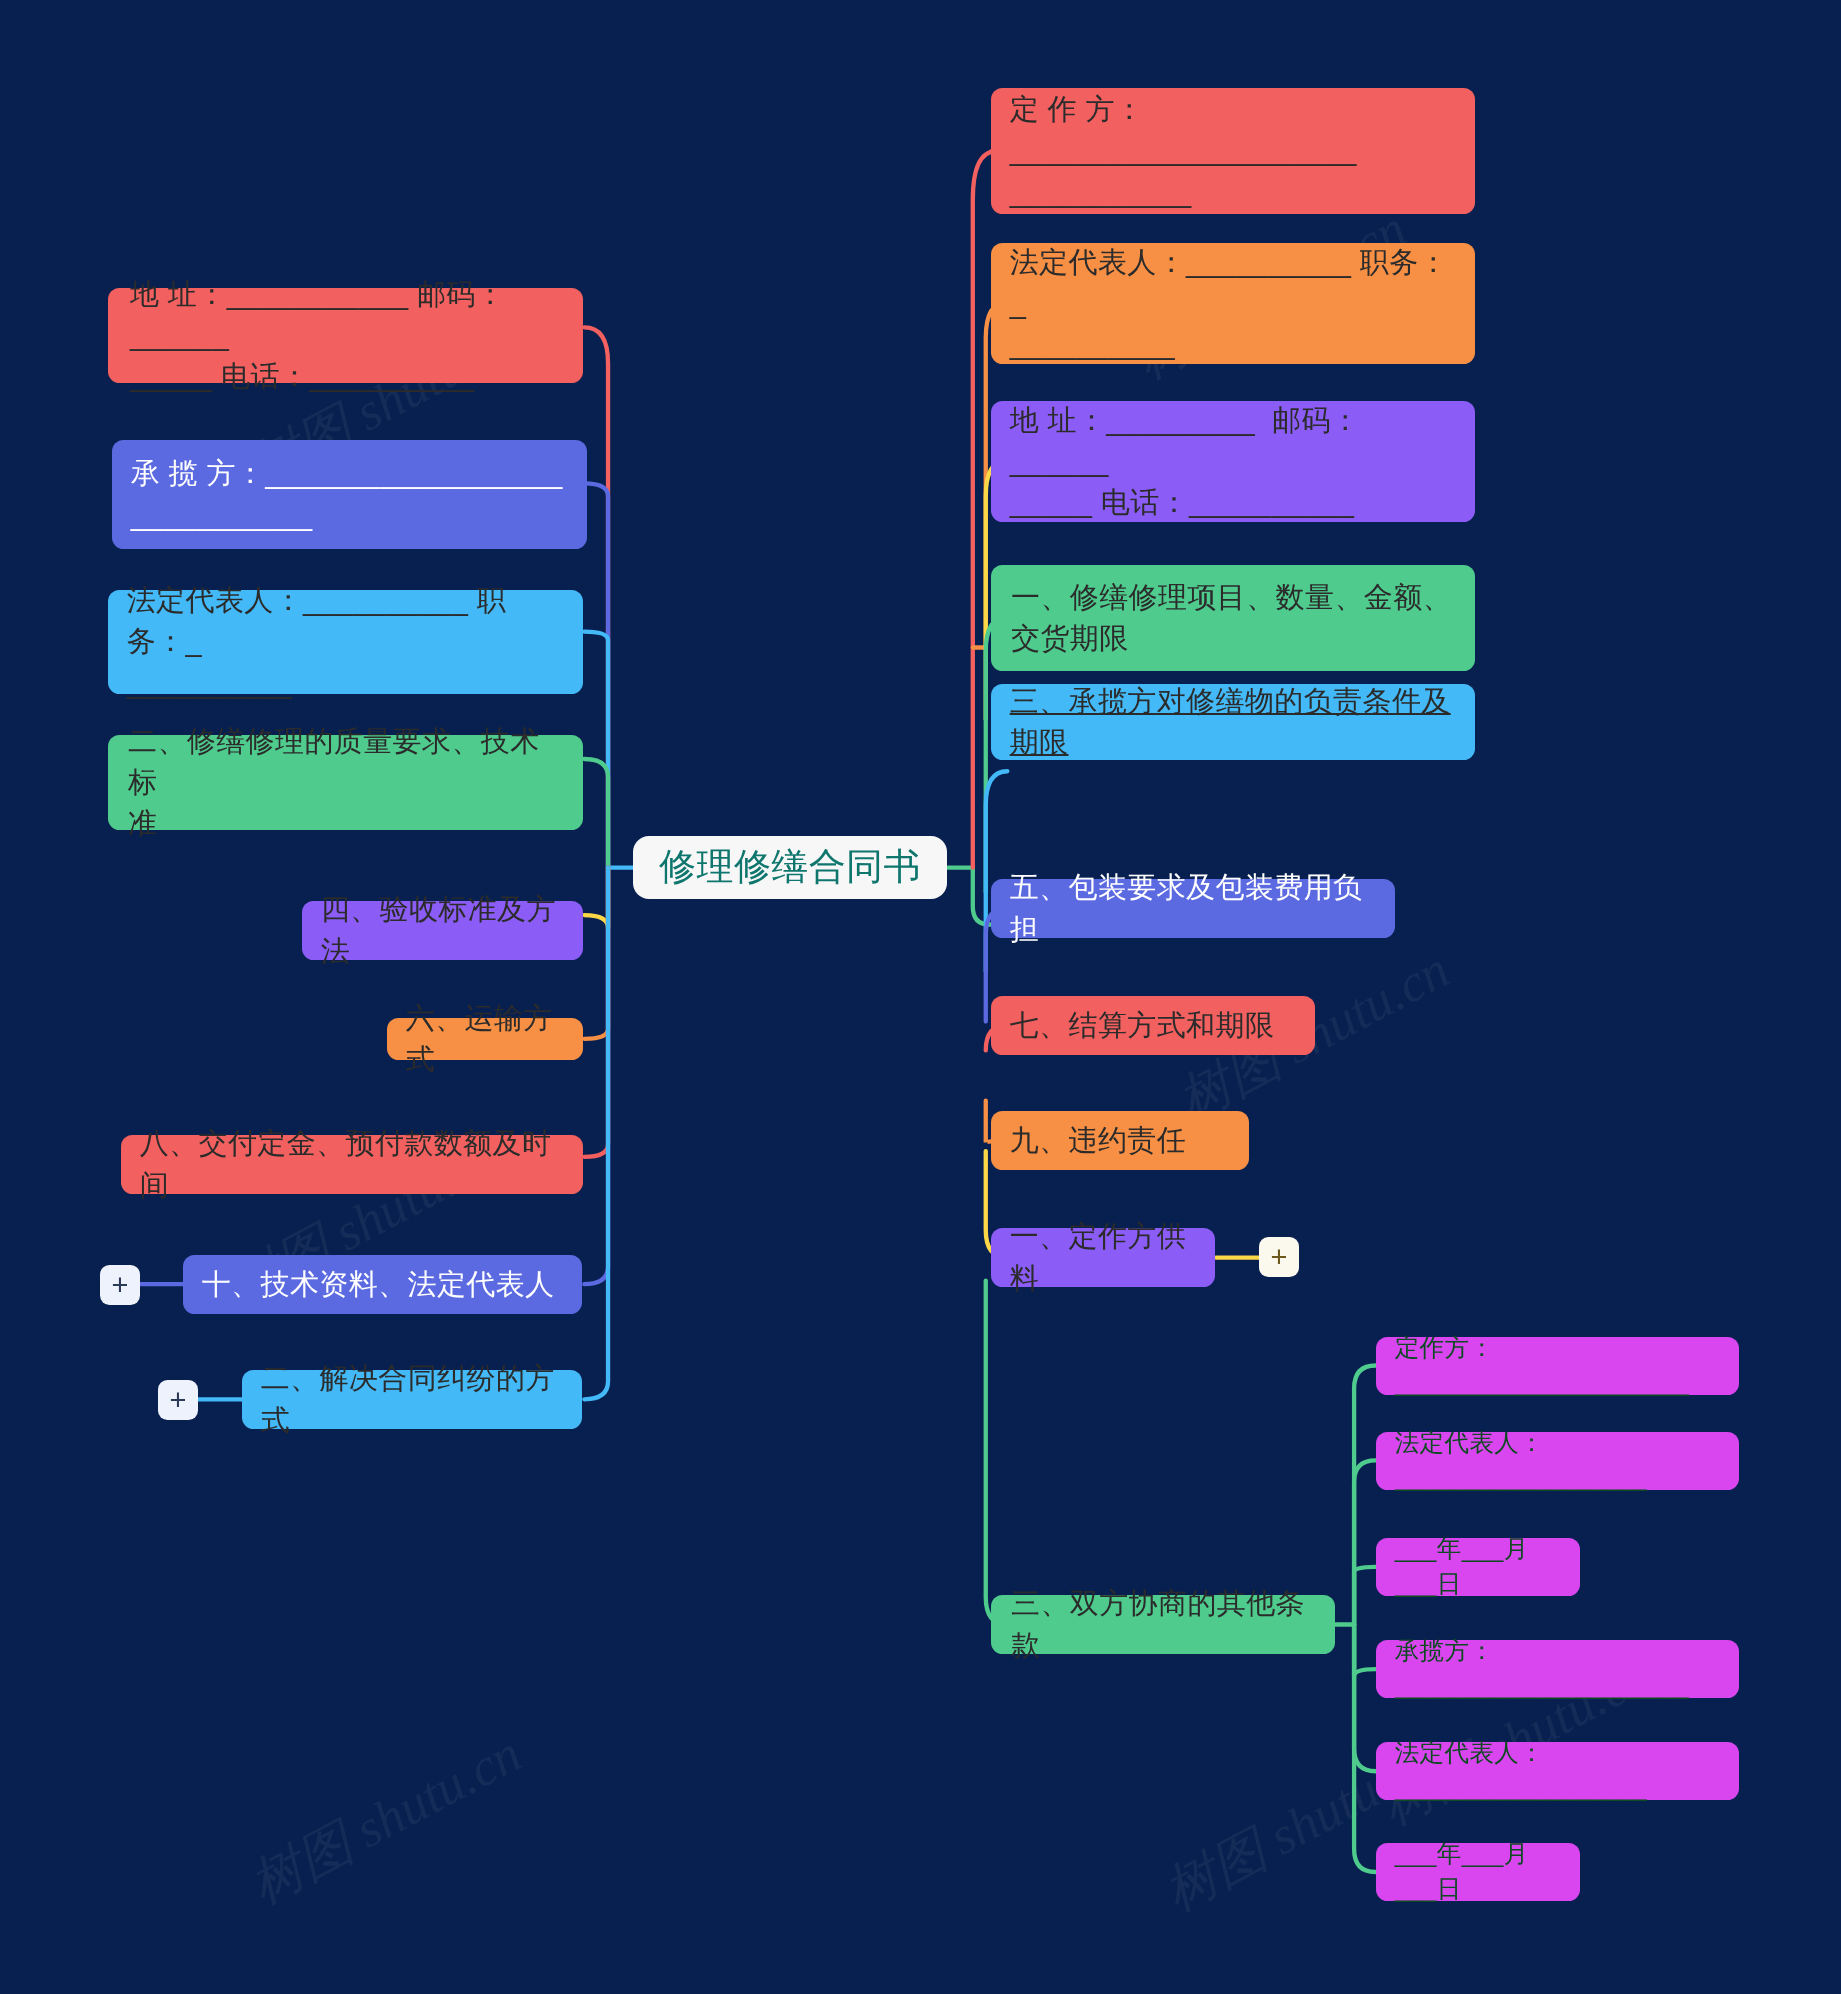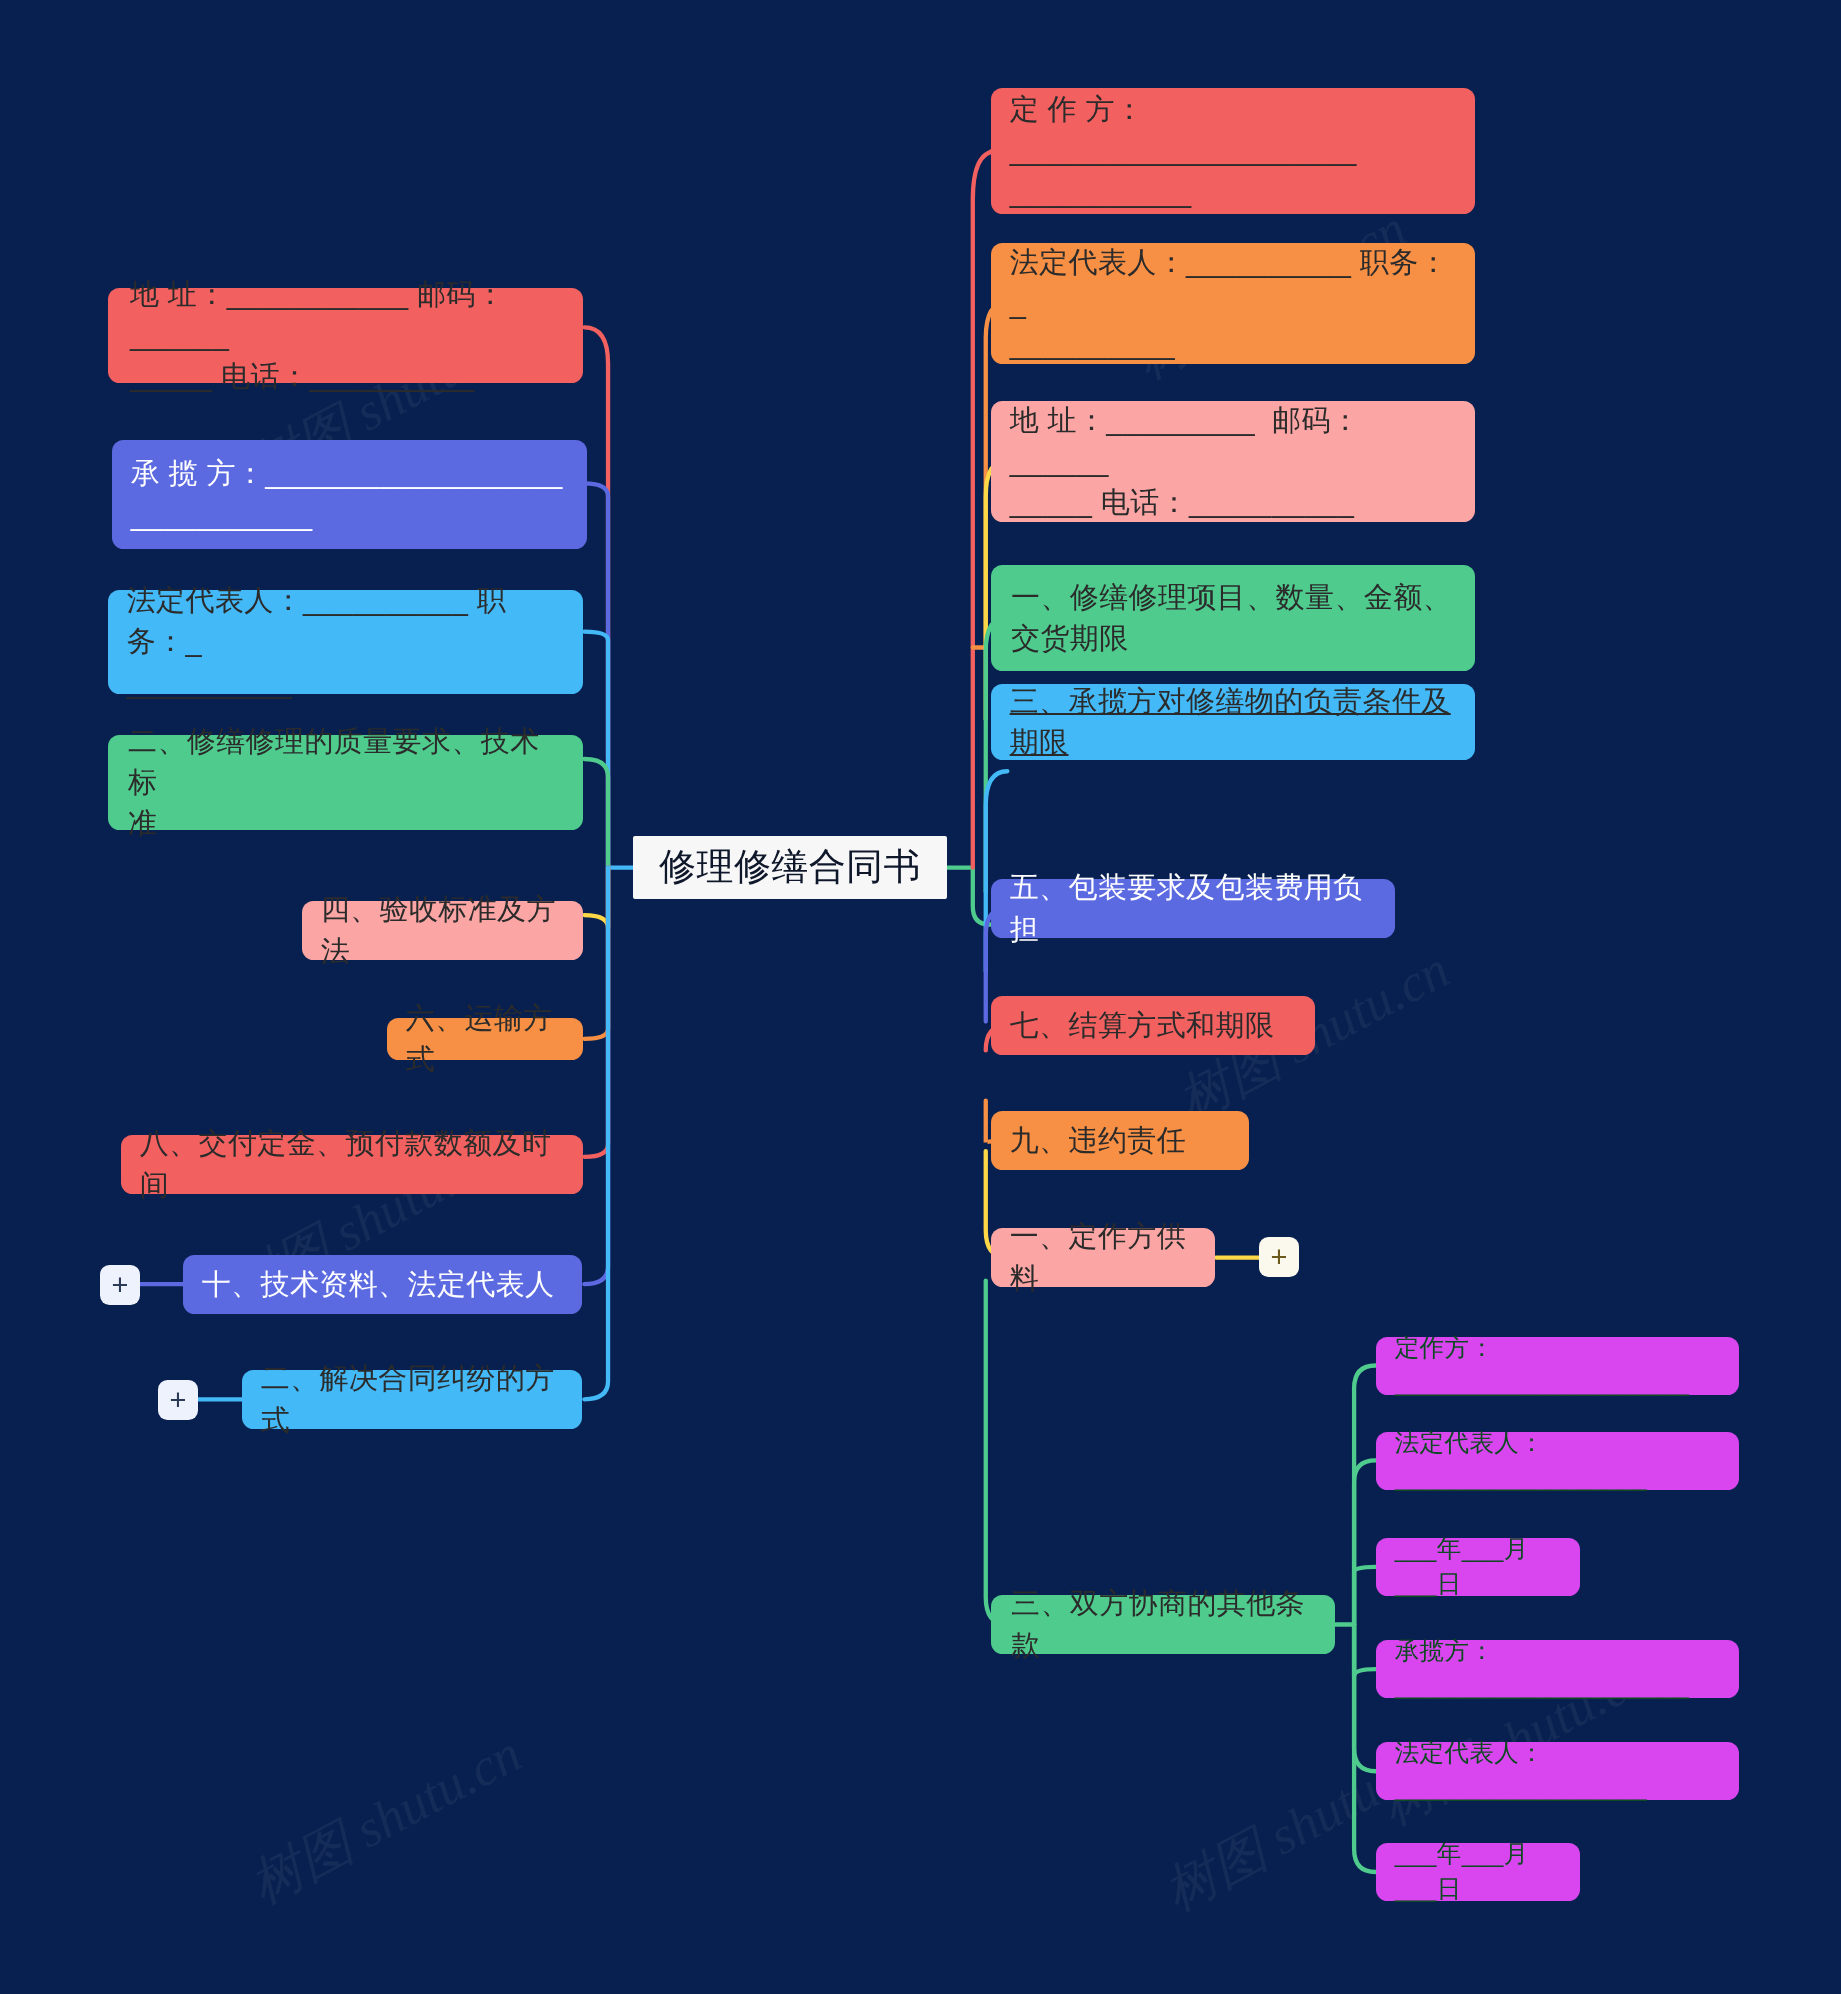--- a/index.html
+++ b/index.html
@@ -24,33 +24,33 @@
     padding: 13px 18.7px;
     font-size: 29px;
     line-height: 1.42;
     letter-spacing: 0.4px;
     font-weight: 400;
     word-break: break-word;
     white-space: pre-wrap;
   }
   .node.center {
     background: #f7f7f7;
-    color: #0f172a;
+    color: #0f766e;
     font-size: 37px;
-    border-radius: 2px;
+    border-radius: 16px;
     padding: 11.5px 17.3px;
     justify-content: center;
   }
   .dark  { color: #2b2b2b; }
   .white { color: #ffffff; }
   .dgreen{ color: #0d4a21; }
 
   .c-red    { background: #f2605f; }
   .c-orange { background: #f79045; }
-  .c-yellow { background: #fca5a5; }
+  .c-yellow { background: #8b5cf6; }
   .c-green  { background: #4ecb8d; padding-left: 20px; }
   .c-blue   { background: #43b9f7; }
   .c-purple { background: #5b6ae0; }
   .c-mint   { background: #d946ef; }
 
   .plus {
     position: absolute;
     width: 40px; height: 40px;
     border-radius: 9.4px;
     background: #eef2fc;

